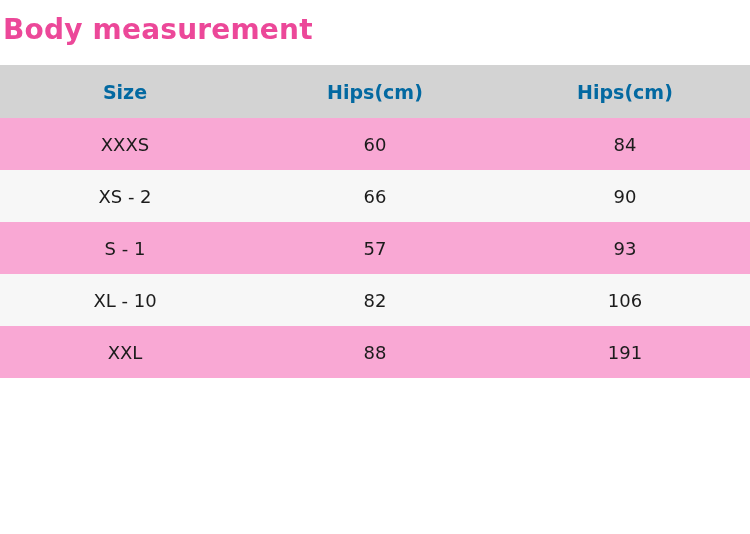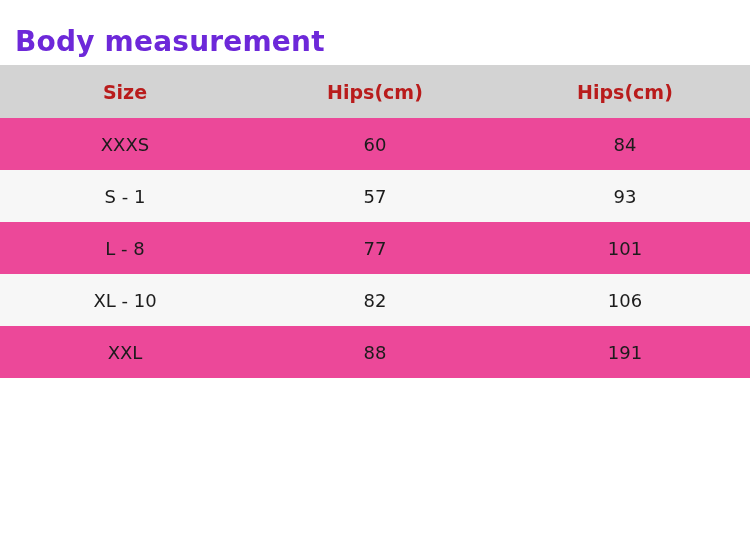--- a/index.html
+++ b/index.html
@@ -10,53 +10,53 @@
     background: #ffffff;
     overflow: hidden;
     font-family: "DejaVu Sans", "Liberation Sans", sans-serif;
   }
   .title-bar {
     height: 65px;
     box-sizing: border-box;
     padding: 13px 0 0 3px;
   }
   .title-bar h1 {
-    margin: 12px;
+    margin: 0;
     font-size: 28px;
     line-height: 34px;
     font-weight: 700;
-    color: #6d28d9;
+    color: #ec4899;
     letter-spacing: 0.2px;
   }
   table.size-chart {
     width: 750px;
     border-collapse: collapse;
     table-layout: fixed;
   }
   table.size-chart th,
   table.size-chart td {
     width: 33.333%;
     text-align: center;
     vertical-align: middle;
     padding: 0;
     border: none;
   }
   table.size-chart th {
     height: 53px;
     background: #d3d3d3;
     font-size: 19px;
     font-weight: 700;
-    color: #b91c1c;
+    color: #0369a1;
   }
   table.size-chart td {
     height: 52px;
     font-size: 18px;
     font-weight: 400;
     color: #1c1c1c;
-    background: #ec4899;
+    background: #f9a8d4;
   }
   table.size-chart tbody tr:nth-child(even) td {
     background: #f7f7f7;
   }
 </style>
 </head>
 <body>
 
 <div class="title-bar">
   <h1>Body measurement</h1>
@@ -70,28 +70,28 @@
       <th>Hips(cm)</th>
     </tr>
   </thead>
   <tbody>
     <tr>
       <td>XXXS</td>
       <td>60</td>
       <td>84</td>
     </tr>
     <tr>
+      <td>XS - 2</td>
+      <td>66</td>
+      <td>90</td>
+    </tr>
+    <tr>
       <td>S - 1</td>
       <td>57</td>
       <td>93</td>
-    </tr>
-    <tr>
-      <td>L - 8</td>
-      <td>77</td>
-      <td>101</td>
     </tr>
     <tr>
       <td>XL - 10</td>
       <td>82</td>
       <td>106</td>
     </tr>
     <tr>
       <td>XXL</td>
       <td>88</td>
       <td>191</td>

